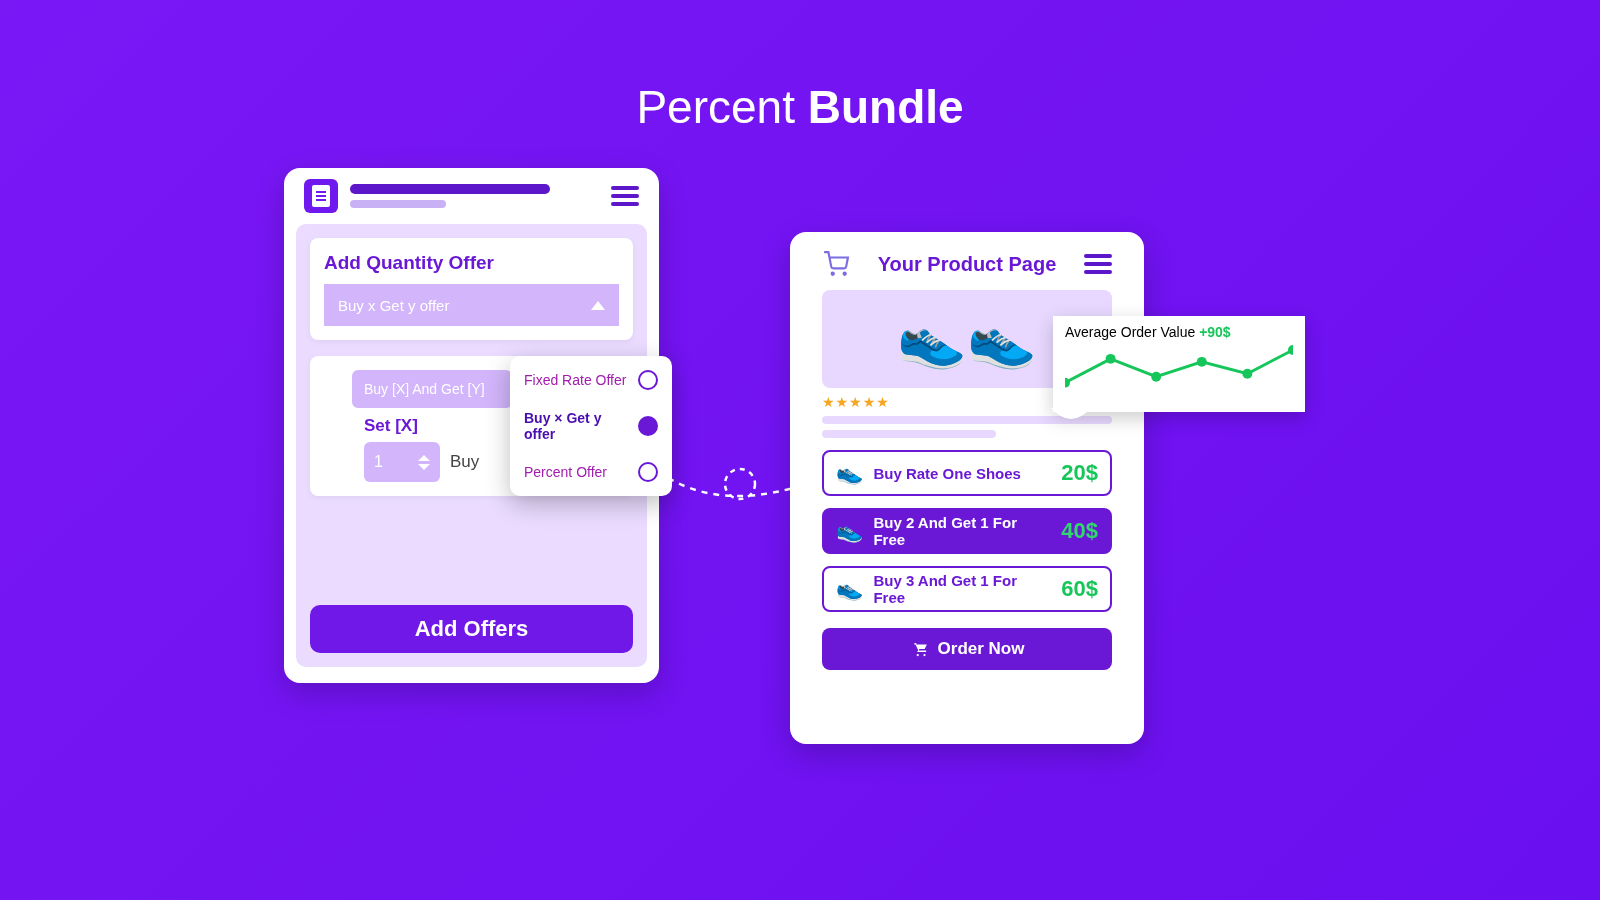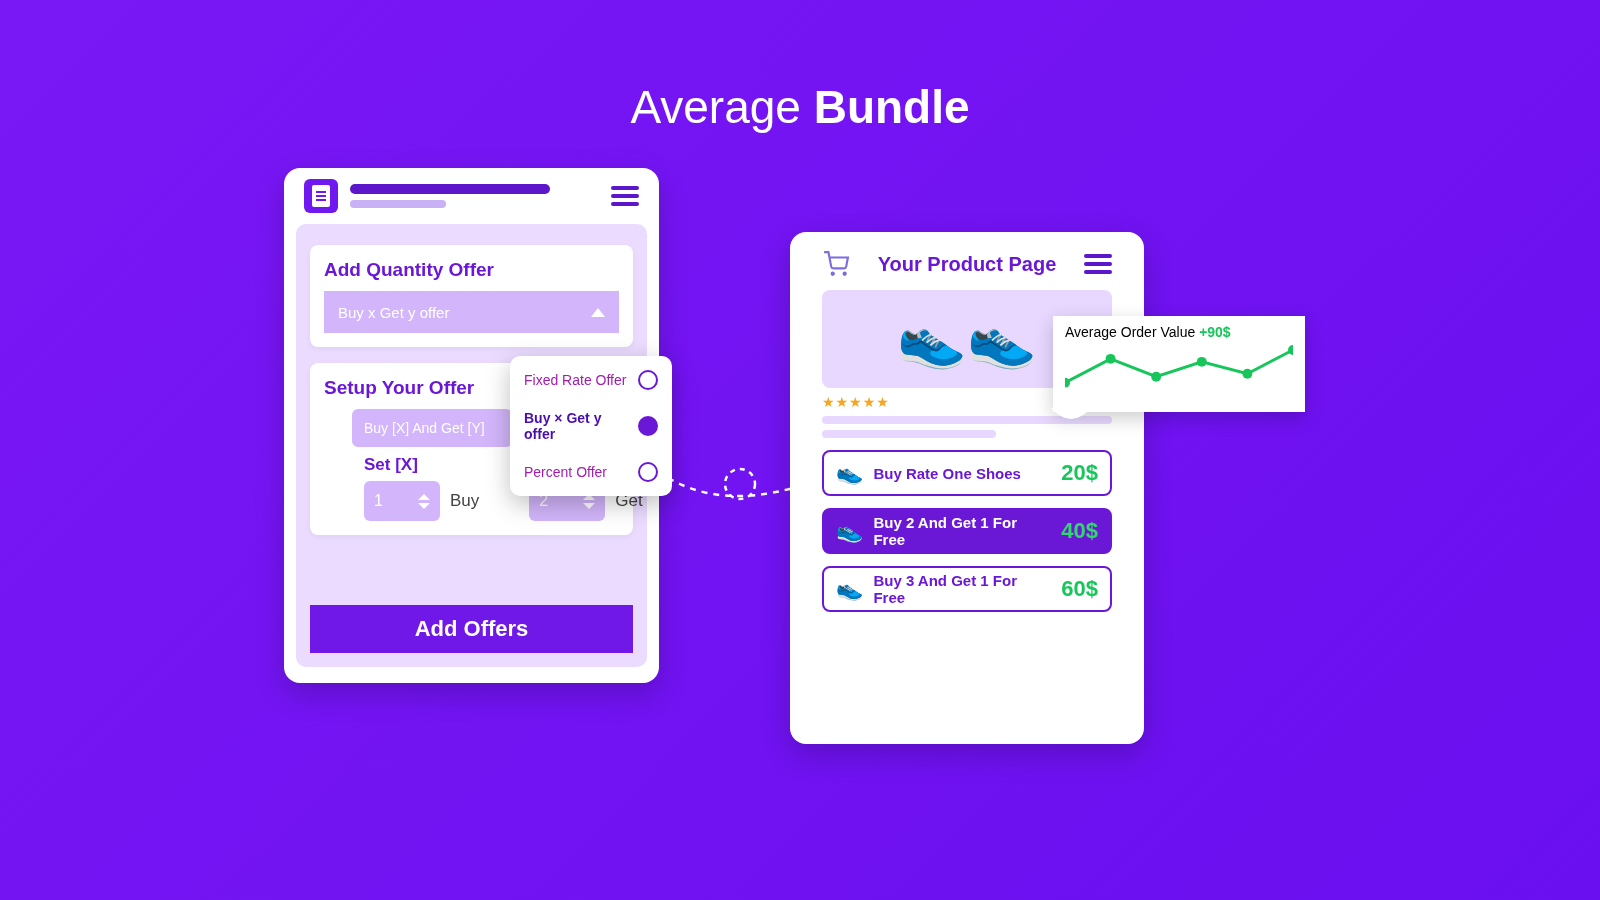--- a/index.html
+++ b/index.html
@@ -56,21 +56,21 @@
     margin-left:auto;
     width: 28px; height: 20px;
     display:flex; flex-direction:column; justify-content:space-between;
   }
   .hamburger span { height:4px; background:#5b17c9; border-radius:4px; }
 
   .left-body {
     background:#eadbff;
     margin: 0 12px 16px 12px;
     border-radius: 10px;
-    padding: 21px 14px 18px 14px;
+    padding: 14px 14px 18px 14px;
     height: calc(100% - 72px);
     position:relative;
   }
   .white-block {
     background:#fff; border-radius:8px; padding:14px; margin-bottom:16px;
     box-shadow: 0 2px 6px rgba(0,0,0,.05);
   }
   .block-title { color:#6a18d6; font-weight:800; font-size:19px; margin-bottom:10px; }
   .fake-select {
     background:#d2b5fb; border-radius:0; height: 42px;
@@ -100,21 +100,21 @@
   .spinner {
     margin-left:auto; display:flex; flex-direction:column; gap:3px;
   }
   .spin-btn { width:0;height:0; border-left:6px solid transparent; border-right:6px solid transparent;}
   .spin-btn.up { border-bottom:6px solid #fff;}
   .spin-btn.down { border-top:6px solid #fff;}
   .set-suffix { color:#444; font-size:17px;}
 
   .add-offers-btn {
     position:absolute; left:14px; right:14px; bottom:14px;
-    height:48px; background:#6f18e8; border-radius:0;
+    height:48px; background:#6f18e8; border-radius:10px;
     color:#fff; display:flex; align-items:center; justify-content:center;
     font-weight:800; font-size:22px;
   }
 
   
   .dd-pop {
     position:absolute; top:356px; left:510px;
     width: 162px;
     background:#fff; border-radius:10px; box-shadow:0 8px 24px rgba(0,0,0,.25);
     padding: 14px 14px;
@@ -184,21 +184,21 @@
   }
 
   
   .aov-chart svg polyline { stroke:#17c65a; stroke-width:3; fill:none;}
   .aov-chart svg circle { fill:#17c65a;}
 </style>
 </head>
 <body>
 
 <div class="page-title">
-  <span>Average </span><span class="bold">Bundle</span>
+  <span>Percent </span><span class="bold">Bundle</span>
 </div>
 
 <div class="left-card">
   <div class="left-header">
     <div class="clip-icon"></div>
     <div class="header-lines">
       <div class="line1"></div>
       <div class="line2"></div>
     </div>
     <div class="hamburger">
@@ -210,21 +210,20 @@
   <div class="left-body">
     <div class="white-block">
       <div class="block-title">Add Quantity Offer</div>
       <div class="fake-select">
         <span>Buy x Get y offer</span>
         <span class="chev-up"></span>
       </div>
     </div>
 
     <div class="white-block">
-      <div class="block-title">Setup Your Offer</div>
       <div class="fake-input">
         <span>Buy [X] And Get [Y]</span>
       </div>
       <div class="set-row">
         <div class="set-col">
           <span class="set-label">Set [X]</span>
           <div class="set-control">
             <div class="num-box">
               <span>1</span>
               <div class="spinner">
@@ -307,20 +306,28 @@
     <span class="shoe-emoji">👟</span>
     <span class="offer-text">Buy 2 And Get 1 For Free</span>
     <span class="offer-price">40$</span>
   </div>
   <div class="offer-row">
     <span class="shoe-emoji">👟</span>
     <span class="offer-text">Buy 3 And Get 1 For Free</span>
     <span class="offer-price">60$</span>
   </div>
 
+  <div class="order-btn">
+    <svg width="20" height="18" viewBox="0 0 24 24" fill="#fff">
+        <path d="M7 4h-2l-1 2h2l3.6 7.6-1.4 2.4h12v-2h-10l1-2h7l3-6h-14z"></path>
+        <circle cx="9" cy="20" r="1.5"></circle>
+        <circle cx="18" cy="20" r="1.5"></circle>
+      </svg>
+    <span>Order Now</span>
+  </div>
 </div>
 
 <div class="aov-card">
   <div class="aov-title">
     <span>Average Order Value </span><span class="plus">+90$</span>
   </div>
   <div class="aov-chart">
     <svg id="aov-svg" viewBox="0 0 230 60" preserveAspectRatio="none">
         <polyline points="0,39 46,15 92,33 138,18 184,30 230,6"></polyline>
         <circle cx="0" cy="39" r="5"></circle>

